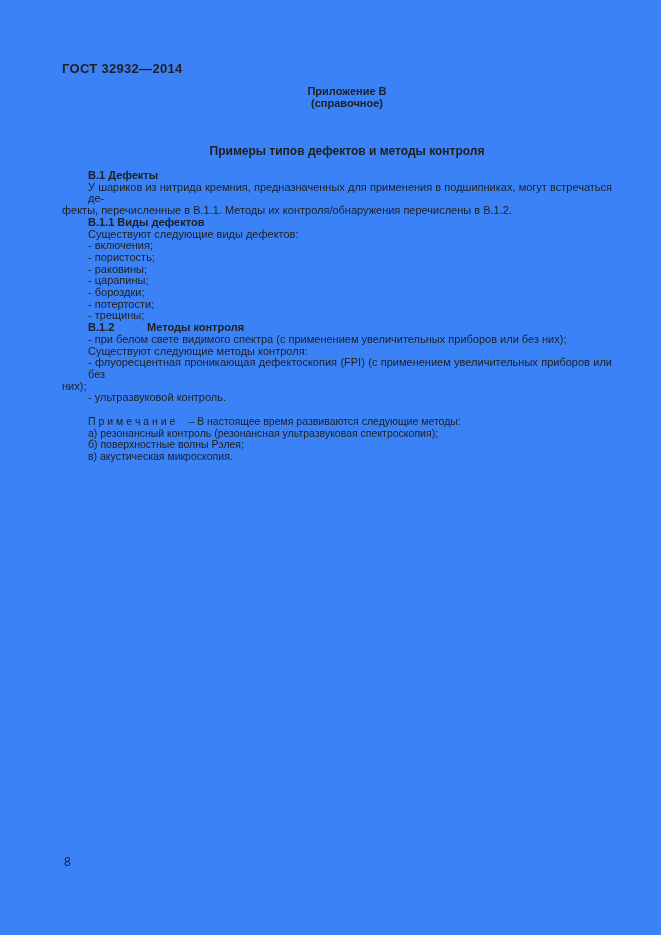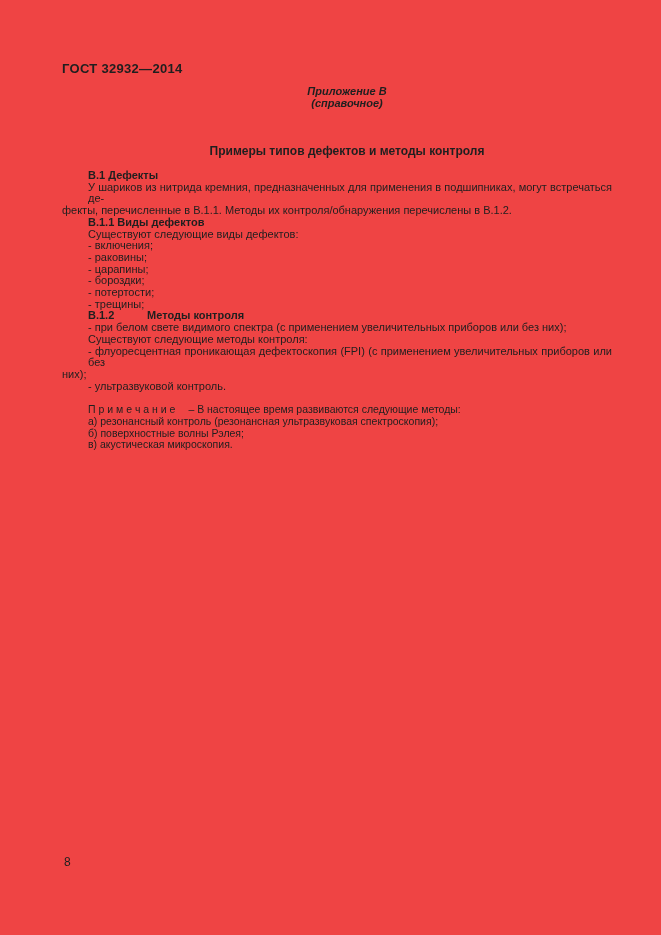--- a/index.html
+++ b/index.html
@@ -4,21 +4,21 @@
 <style>
   html, body {
     margin: 0;
     padding: 0;
     background: #ffffff;
   }
   .page {
     position: relative;
     width: 661px;
     height: 935px;
-    background: #ef4444;
+    background: #3b82f6;
     font-family: "Liberation Sans", "DejaVu Sans", sans-serif;
     color: #1f1f1f;
     overflow: hidden;
   }
   .doc-number {
     position: absolute;
     left: 62px;
     top: 61px;
     font-size: 13px;
     font-weight: bold;
@@ -27,21 +27,20 @@
   }
   .appendix {
     position: absolute;
     left: 62px;
     top: 85px;
     width: 570px;
     text-align: center;
     font-size: 11px;
     font-weight: bold;
     line-height: 12px;
-    font-style: italic;
   }
   .main-title {
     position: absolute;
     left: 62px;
     top: 144px;
     width: 570px;
     text-align: center;
     font-size: 12px;
     font-weight: bold;
     line-height: 14px;
@@ -95,20 +94,21 @@
 
   <div class="content">
 
     <div class="line h ind">В.1 Дефекты</div>
     <div class="line ind just">У шариков из нитрида кремния, предназначенных для применения в подшипниках, могут встречаться де-</div>
     <div class="line">фекты, перечисленные в В.1.1. Методы их контроля/обнаружения перечислены в В.1.2.</div>
 
     <div class="line h ind">В.1.1 Виды дефектов</div>
     <div class="line ind">Существуют следующие виды дефектов:</div>
     <div class="line ind">- включения;</div>
+    <div class="line ind">- пористость;</div>
     <div class="line ind">- раковины;</div>
     <div class="line ind">- царапины;</div>
     <div class="line ind">- бороздки;</div>
     <div class="line ind">- потертости;</div>
     <div class="line ind">- трещины;</div>
 
     <div class="line h ind"><span class="num">В.1.2</span><span>Методы контроля</span></div>
     <div class="line ind">- при белом свете видимого спектра (с применением увеличительных приборов или без них);</div>
     <div class="line ind">Существуют следующие методы контроля:</div>
     <div class="line ind just">- флуоресцентная проникающая дефектоскопия (FPI) (с применением увеличительных приборов или без</div>

